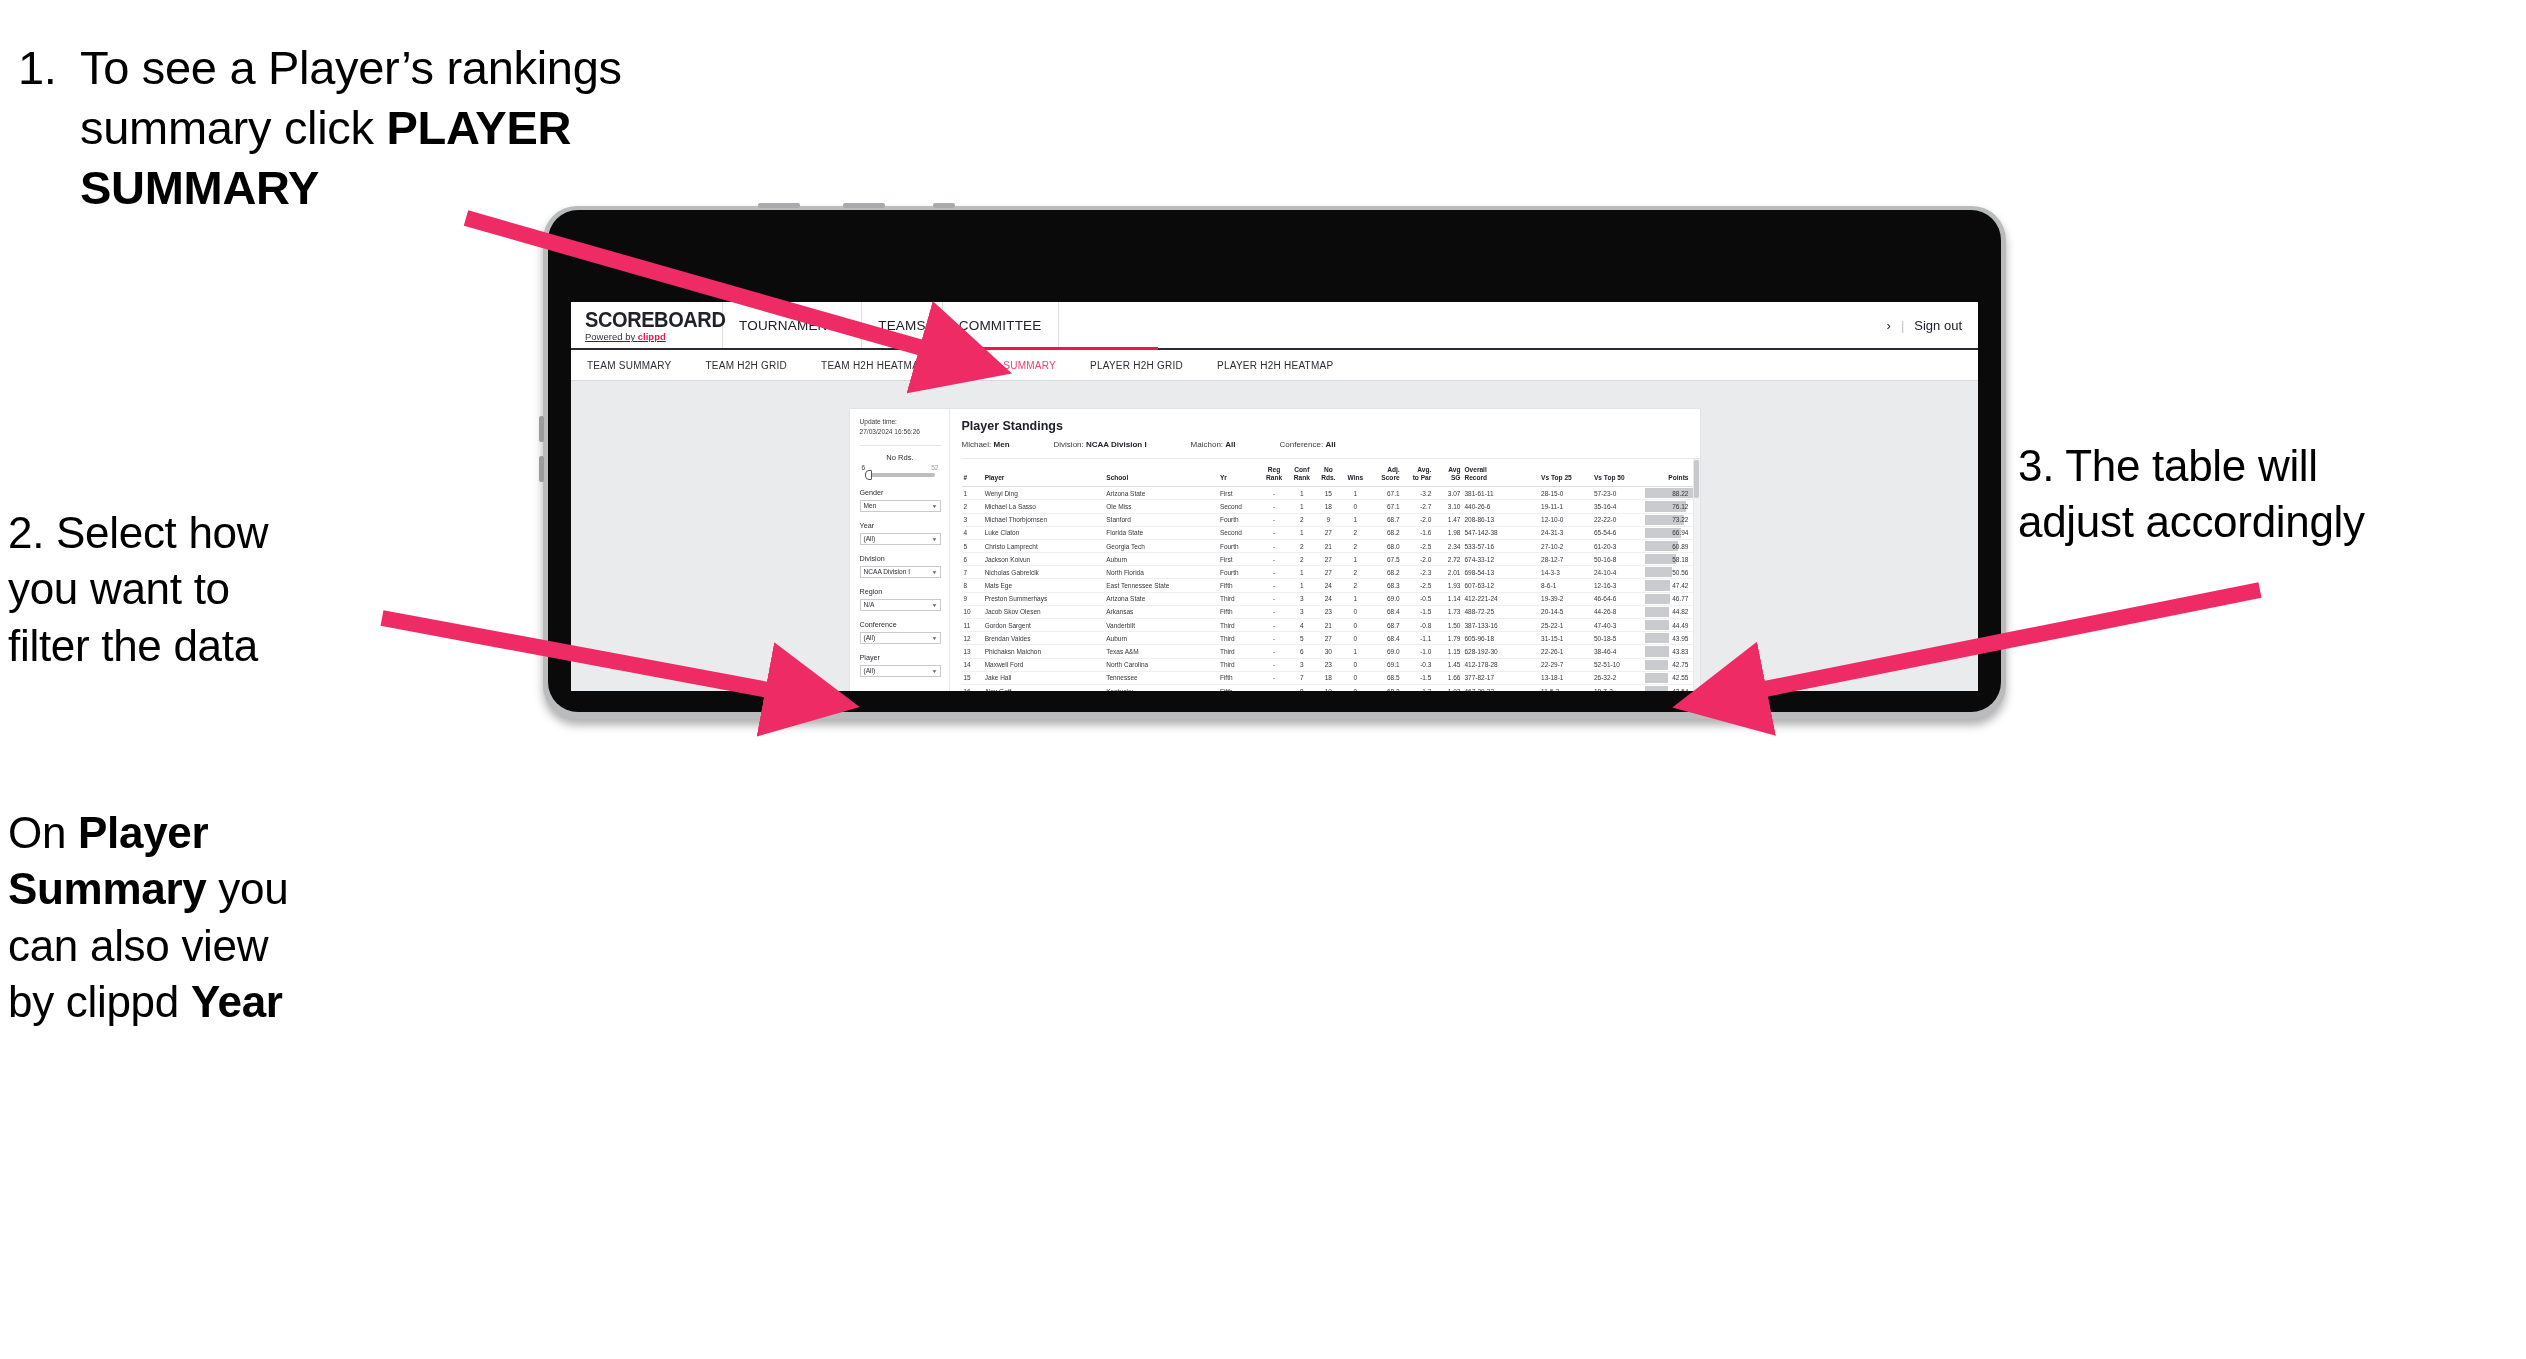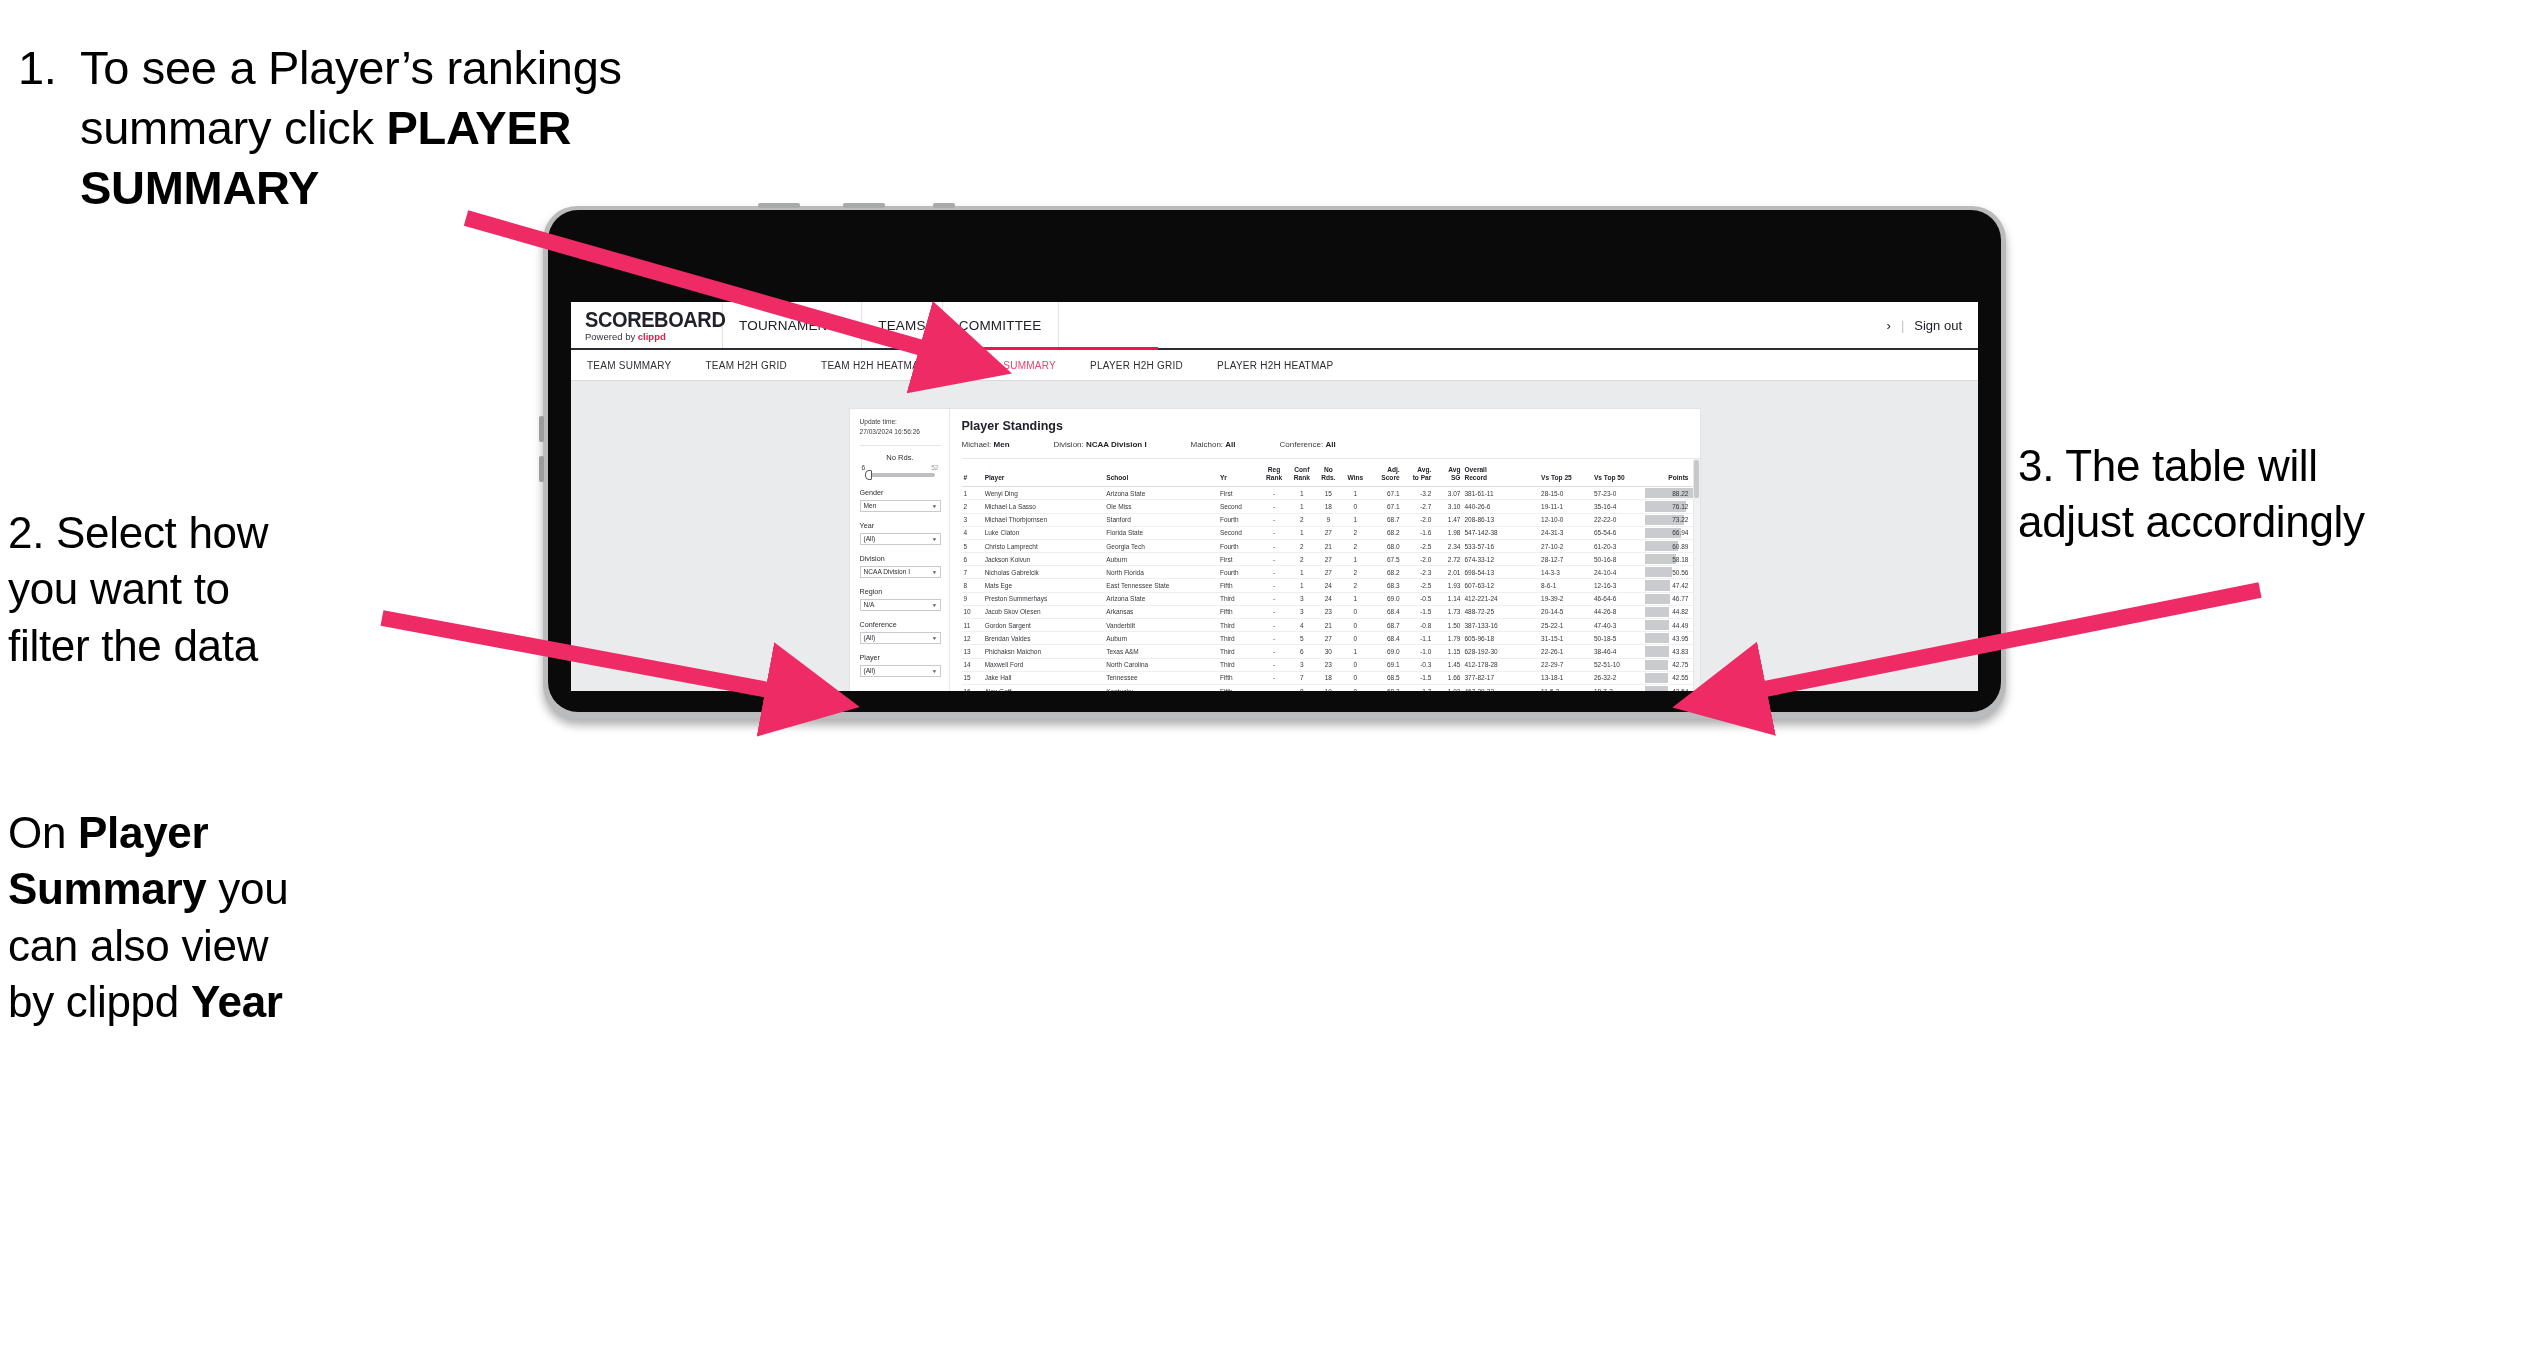--- a/index.html
+++ b/index.html
@@ -66,21 +66,21 @@
   }
   #logo-cell {
     width: 152px; display:flex; flex-direction:column; justify-content:center;
     padding-left: 14px; border-right:1px solid #e2e2e4;
   }
   #logo-main {
     font-family:"Liberation Sans", sans-serif;
     font-weight:800; font-size:20px; letter-spacing:-0.4px; color:#21212b;
     transform: scaleY(1.12); transform-origin:left center;
   }
-  #logo-sub { font-size:9.5px; color:#31313a; margin-top:0; }
+  #logo-sub { font-size:9.5px; color:#31313a; margin-top:0;text-decoration:underline; }
   #logo-sub .brand { color:#e8174c; font-weight:700; }
   .hdr-item {
     display:flex; align-items:center; padding:0 16px;
     font-size:13.5px; color:#21212b; letter-spacing:.2px;
     border-right:1px solid #e2e2e4; white-space:nowrap;
     position:relative;
   }
   .hdr-item.active::after {
     content:""; position:absolute; left:0; right:-100px; bottom:-2px; height:3px;
     background:#e8174c;

